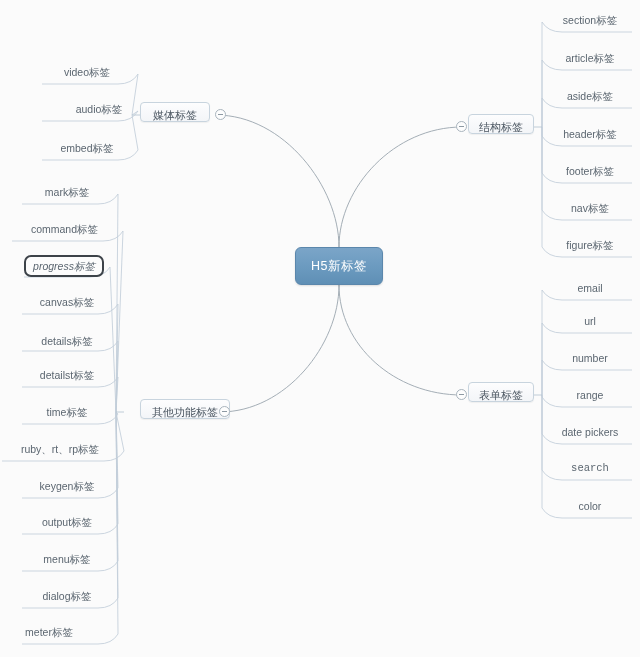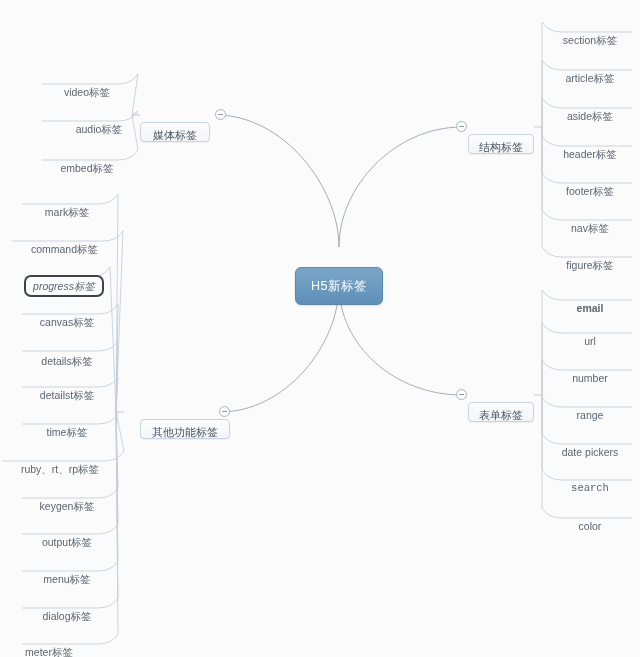--- a/index.html
+++ b/index.html
@@ -24,21 +24,20 @@
     left: 0;
     top: 0;
     width: 640px;
     height: 657px;
     pointer-events: none;
   }
   .node {
     position: absolute;
     box-sizing: border-box;
     white-space: nowrap;
-    margin-top: 20px;
   }
   
   .root-node {
     background: linear-gradient(180deg, #7ba5c8 0%, #6c9bc0 50%, #5f8fb5 100%);
     border: 1px solid #5b87ac;
     border-radius: 6px;
     color: #ffffff;
     font-size: 12.5px;
     text-align: center;
     line-height: 36px;
@@ -172,21 +171,21 @@
       <div class="toggle" style="left: 456px; top: 121px;"></div>
       <div class="node leaf-node" style="left: 548px; top: 10px; width: 84px;">section标签</div>
       <div class="node leaf-node" style="left: 548px; top: 48px; width: 84px;">article标签</div>
       <div class="node leaf-node" style="left: 548px; top: 86px; width: 84px;">aside标签</div>
       <div class="node leaf-node" style="left: 548px; top: 124px; width: 84px;">header标签</div>
       <div class="node leaf-node" style="left: 548px; top: 161px; width: 84px;">footer标签</div>
       <div class="node leaf-node" style="left: 548px; top: 198px; width: 84px;">nav标签</div>
       <div class="node leaf-node" style="left: 548px; top: 235px; width: 84px;">figure标签</div>
       <div class="node branch-node" style="left: 468px; top: 382px; width: 66px;">表单标签</div>
       <div class="toggle" style="left: 456px; top: 389px;"></div>
-      <div class="node leaf-node" style="left: 548px; top: 278px; width: 84px; font-weight: bold;">email</div>
+      <div class="node leaf-node" style="left: 548px; top: 278px; width: 84px;">email</div>
       <div class="node leaf-node" style="left: 548px; top: 311px; width: 84px;">url</div>
       <div class="node leaf-node" style="left: 548px; top: 348px; width: 84px;">number</div>
       <div class="node leaf-node" style="left: 548px; top: 385px; width: 84px;">range</div>
       <div class="node leaf-node" style="left: 548px; top: 422px; width: 84px;">date pickers</div>
       <div class="node leaf-node" style="left: 548px; top: 458px; width: 84px; font-family: Liberation Mono, monospace;">search</div>
       <div class="node leaf-node" style="left: 548px; top: 496px; width: 84px;">color</div>
     </div>
 
 </div>
 

